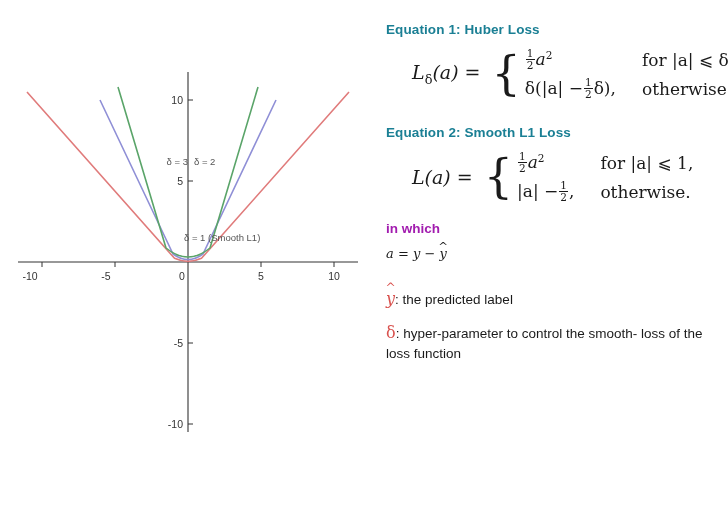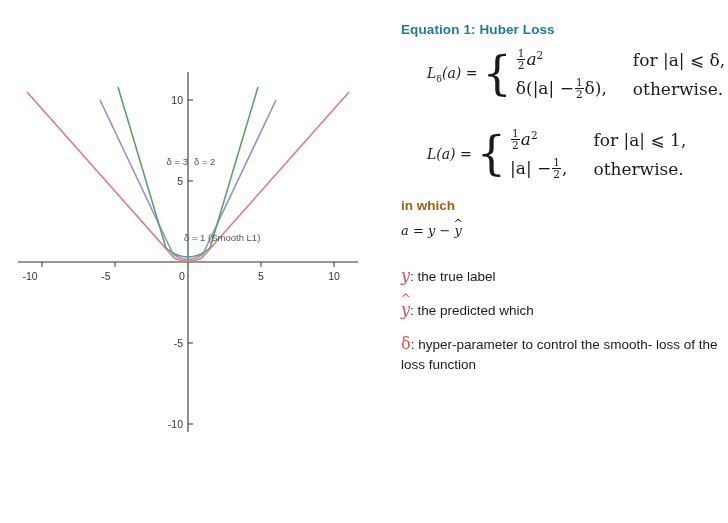--- a/index.html
+++ b/index.html
@@ -31,21 +31,21 @@
   }
   .plot-svg {
     position: absolute;
     left: 0;
     top: 0;
   }
 
   
   .eq-panel {
     position: absolute;
-    left: 401px;
+    left: 386px;
     top: 22px;
     width: 320px;
   }
   .eq-heading {
     color: #1a7f94;
     font-size: 13.5px;
     font-weight: bold;
     margin: 0 0 8px 0;
     letter-spacing: 0.1px;
   }
@@ -61,23 +61,23 @@
   .mi { font-style: italic; }
 
   
   .piecewise {
     display: flex;
     align-items: center;
     font-size: 17px;
     padding-left: 26px;
   }
   .lhs {
-    font-size: 14px;
+    font-size: 19px;
     white-space: nowrap;
-    margin-right: 5px;
+    margin-right: 11px;
     text-align: right;
   }
   .brace {
     font-size: 46px;
     line-height: 0.85;
     font-family: "DejaVu Serif", "Liberation Serif", serif;
     margin-right: 4px;
     transform: translateY(-1px);
   }
   .cases {
@@ -103,21 +103,21 @@
     margin: 0 1px;
   }
   .frac .num { display: block; padding: 0 1px; }
   .frac .den { display: block; border-top: 1px solid #1a1a1a; padding: 0 1px; }
 
   sup.pw { font-size: 0.62em; vertical-align: super; }
 
   .inwhich {
     font-size: 13.5px;
     font-weight: bold;
-    color: #a16207;
+    color: #a21caf;
     margin: 4px 0 10px 0;
   }
   .eq-a {
     font-size: 13px;
     margin: 0 0 26px 0;
   }
 
   .legend-line {
     font-size: 13.5px;
     line-height: 1.45;
@@ -212,20 +212,21 @@
           </span>
           <span class="case-row">
             <span class="case-cell"><span>δ(|a| −</span><span class="frac"><span class="num">1</span><span class="den">2</span></span><span>δ),</span></span>
             <span class="case-cell cond">otherwise.</span>
           </span>
         </span>
       </div>
     </div>
 
     <div class="eq-block last">
+      <p class="eq-heading">Equation 2: Smooth L1 Loss</p>
 
       <div class="piecewise math">
         <span class="lhs mi">L(a) =</span>
         <span class="brace">{</span>
         <span class="cases">
           <span class="case-row">
             <span class="case-cell"><span class="frac"><span class="num">1</span><span class="den">2</span></span><span class="mi">a</span><sup class="pw">2</sup></span>
             <span class="case-cell cond">for |a| ⩽ 1,</span>
           </span>
           <span class="case-row">
@@ -238,26 +239,23 @@
 
     <p class="inwhich">in which</p>
 
     <p class="eq-a math">
       <span class="mi">a =</span>
       <span class="mi">y</span>
       <span>−</span>
       <span class="hatwrap"><span class="hat">^</span><span class="mi">y</span></span>
     </p>
 
+
     <p class="legend-line">
-      <span class="sym">y</span><span class="legend-text">: the true label</span>
-    </p>
-
-    <p class="legend-line">
-      <span class="hatwrap"><span class="hat sym" style="color:#d9534f">^</span><span class="sym">y</span></span><span class="legend-text">: the predicted which</span>
+      <span class="hatwrap"><span class="hat sym" style="color:#d9534f">^</span><span class="sym">y</span></span><span class="legend-text">: the predicted label</span>
     </p>
 
     <p class="legend-line">
       <span class="sym delta">δ</span><span class="legend-text">: hyper-parameter to control the smooth-
 loss of the loss function</span>
     </p>
 
   </div>
 </div>
 

